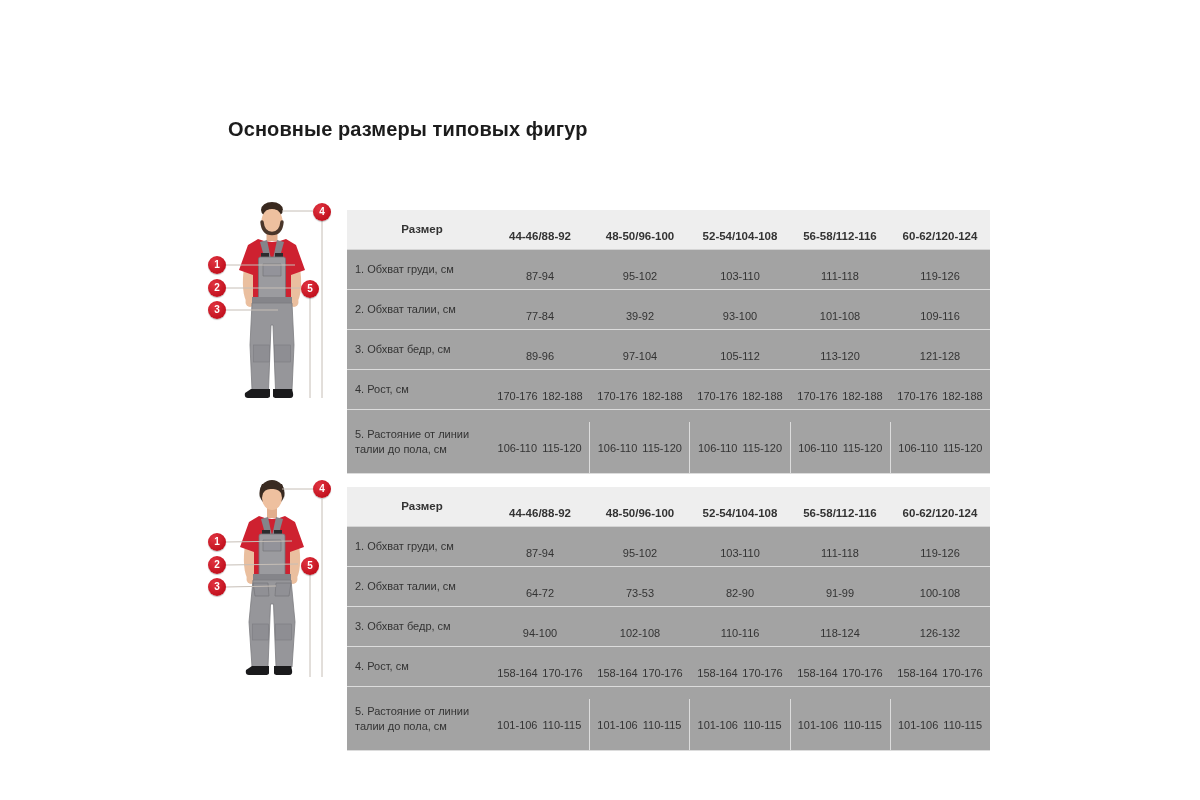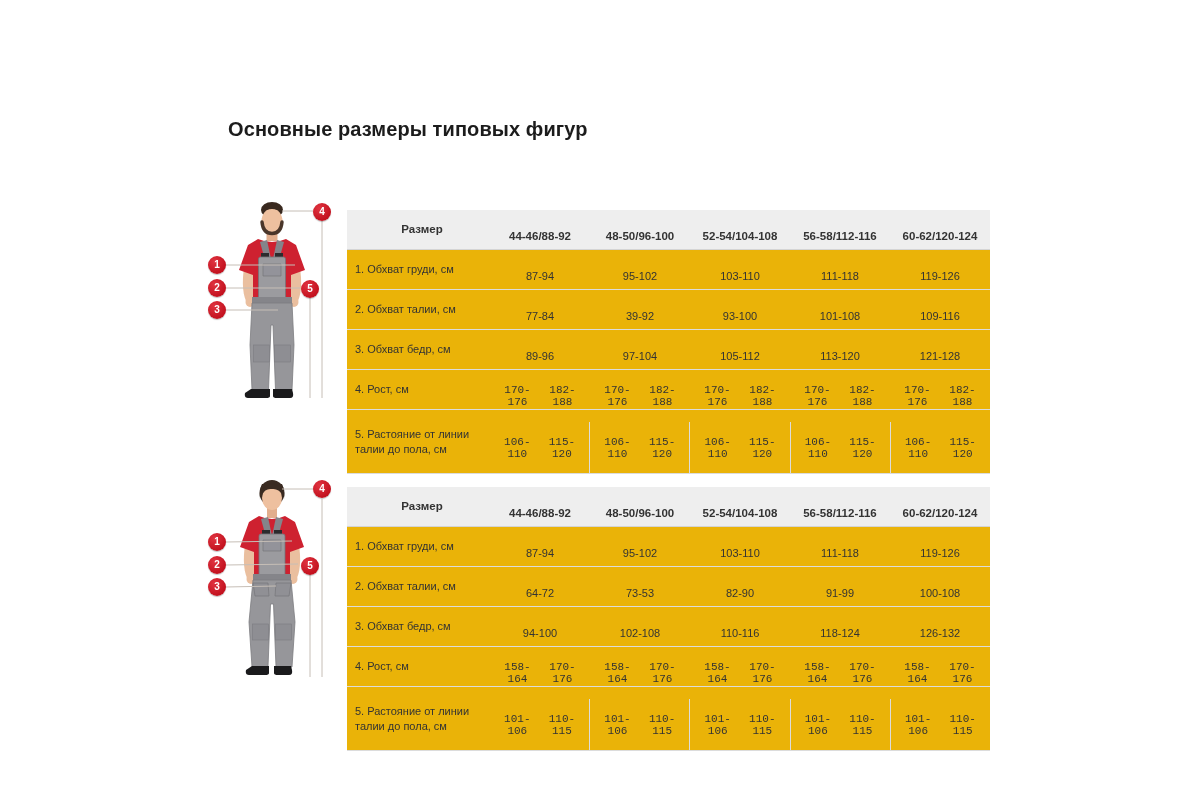--- a/index.html
+++ b/index.html
@@ -21,28 +21,28 @@
     background:radial-gradient(circle at 35% 30%, #e03340, #c3121f 70%);
     color:#fff;font-size:10px;font-weight:700;line-height:18px;text-align:center;
     box-shadow:0 1px 1px rgba(0,0,0,.25);
   }
   .m1{left:8px;top:63px;} .m2{left:8px;top:86px;} .m3{left:8px;top:108px;}
   .m4{left:113px;top:10px;} .m5{left:101px;top:87px;}
   
   .size-table{position:absolute;width:643px;font-size:11px;color:#333;}
   #table1{left:347px;top:210px;}
   #table2{left:347px;top:487px;}
-  .trow{display:flex;align-items:stretch;border-bottom:1px solid #dcdcdc;background:#eab308;}
+  .trow{display:flex;align-items:stretch;border-bottom:1px solid #dcdcdc;background:#a3a3a3;}
   .trow.thead{background:#eeeeee;font-weight:700;font-size:11.5px;border-bottom:1px solid #d4d4d4;}
   .cell{display:flex;align-items:center;justify-content:center;min-height:27px;box-sizing:border-box;}
   .cell.label{width:143px;justify-content:flex-start;text-align:left;padding:4px 6px 4px 8px;line-height:1.35;}
   .thead .cell.label{justify-content:center;text-align:center;padding-left:13px;}
   .cell.val{flex:1;margin-top:12px;}
   .cell.val.split{padding:0 5px;}
-  .cell.val.split span{flex:1;text-align:center;font-family:Liberation Mono, monospace;}
+  .cell.val.split span{flex:1;text-align:center;}
   .trow.dividers .cell{min-height:51px;}
   .trow.dividers .cell.val + .cell.val{border-left:1px solid #dcdcdc;}
 </style>
 </head>
 <body>
 
 <div class="page-title">Основные размеры типовых фигур</div>
 
 <div class="figure-block" id="figure1">
   <svg width="140" height="215" viewBox="0 0 140 215">

